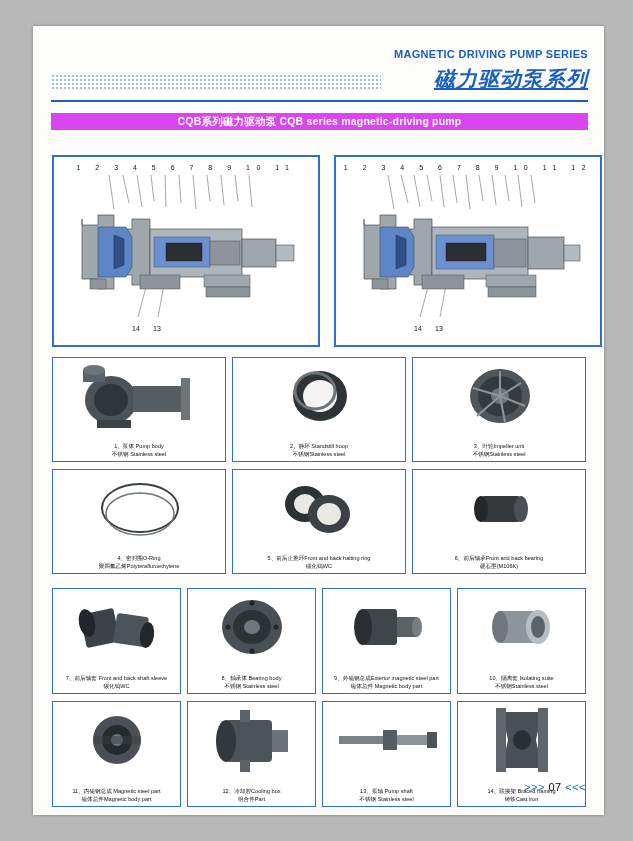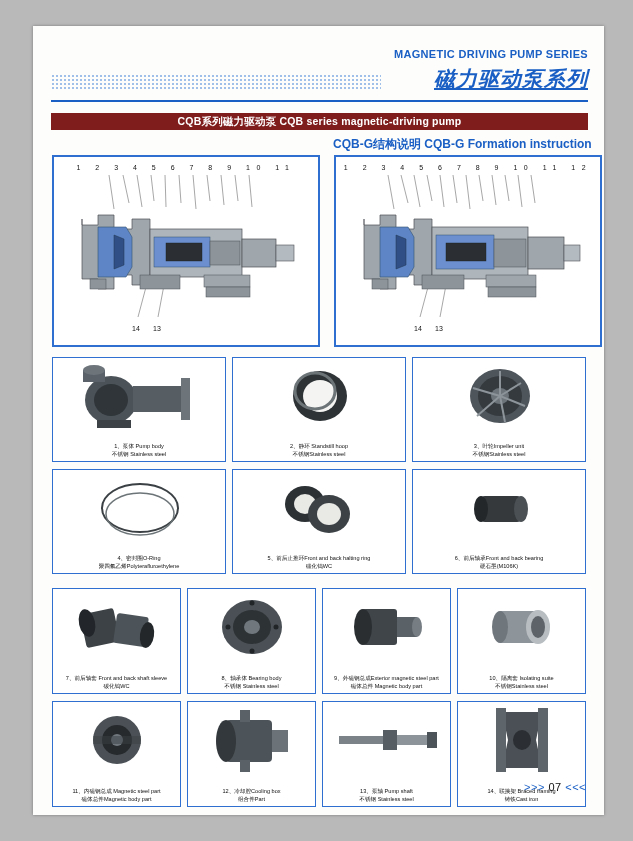--- a/index.html
+++ b/index.html
@@ -59,21 +59,21 @@
     position: absolute;
     left: 18px; right: 16px; top: 74px;
     height: 2px;
     background: #1a5fc4;
   }
   
   .title-bar {
     position: absolute;
     left: 18px; right: 16px; top: 87px;
     height: 17px;
-    background: #7f1d1d;
+    background: #d946ef;
     color: #ffffff;
     font-size: 10.5px;
     font-weight: bold;
     text-align: center;
     line-height: 17px;
     letter-spacing: .2px;
   }
   
   .sec-title {
     position: absolute;
@@ -155,21 +155,20 @@
 
     <div class="hdr-en">MAGNETIC DRIVING PUMP SERIES</div>
     <div class="hdr-cn-wrap">
       <div class="hdr-dots"></div>
       <div class="hdr-cn">磁力驱动泵系列</div>
     </div>
     <div class="hdr-rule"></div>
 
     <div class="title-bar">CQB系列磁力驱动泵 CQB series magnetic-driving pump</div>
 
-    <div class="sec-title right">CQB-G结构说明  CQB-G Formation instruction</div>
 
     <div class="diagram-box left">
       <div class="numrow">1 2 3 4 5 6 7 8 9 10 11</div>
       <svg class="calloutlines" viewBox="0 0 264 188">
         <g stroke="#222" stroke-width="0.4" fill="none">
           <line x1="55" y1="18" x2="60" y2="52"></line>
           <line x1="69" y1="18" x2="75" y2="46"></line>
           <line x1="83" y1="18" x2="88" y2="50"></line>
           <line x1="97" y1="18" x2="100" y2="44"></line>
           <line x1="111" y1="18" x2="112" y2="50"></line>

